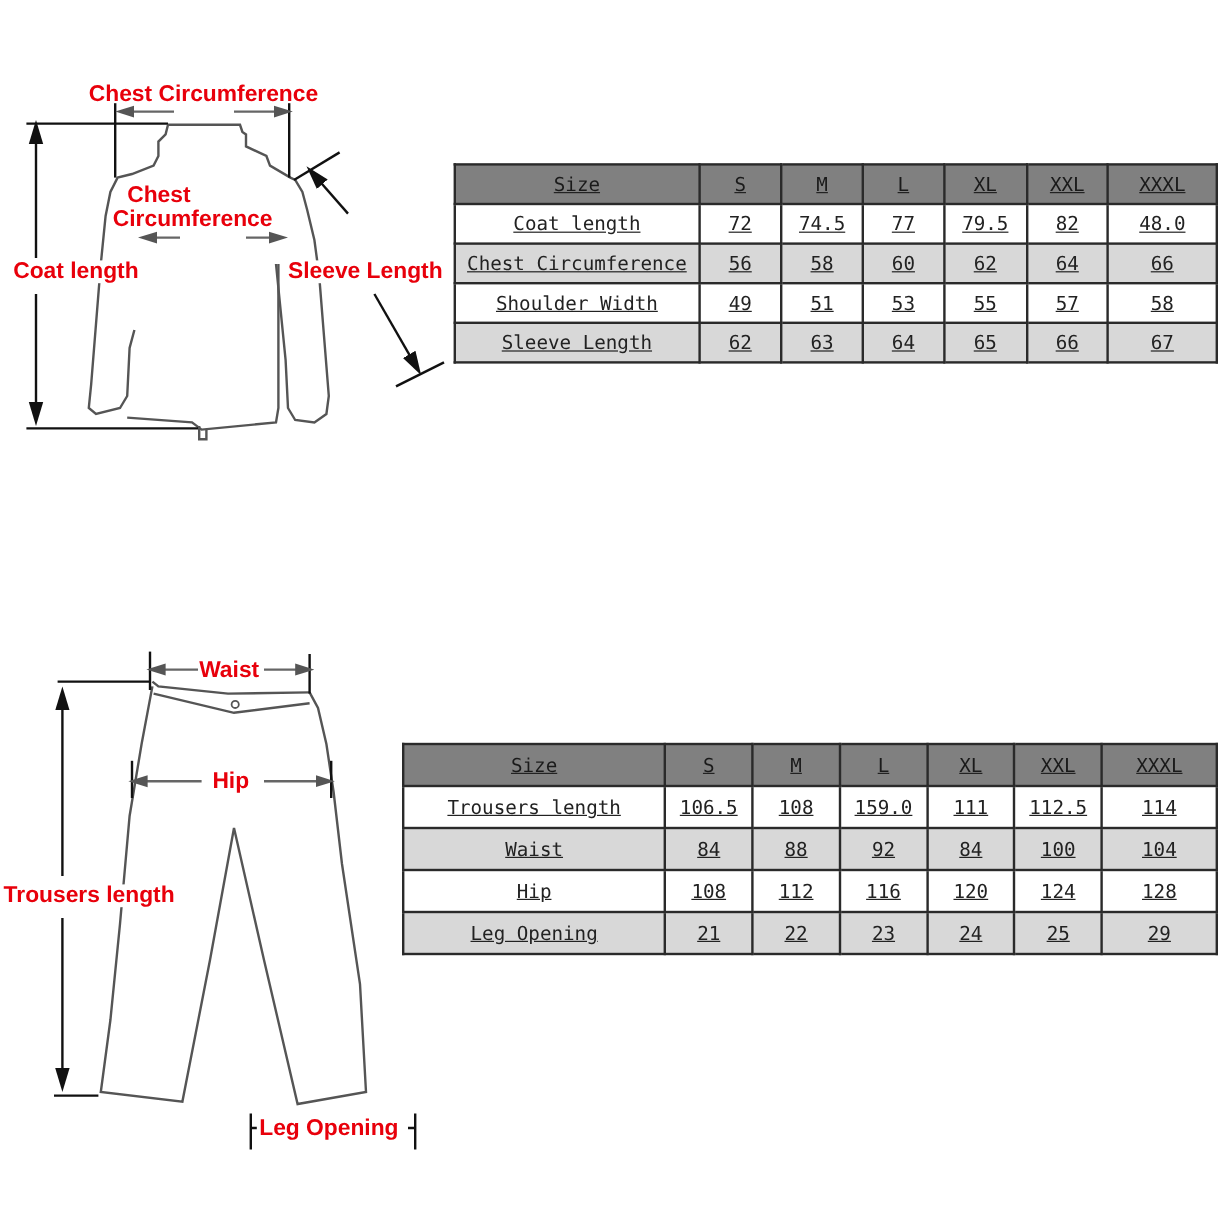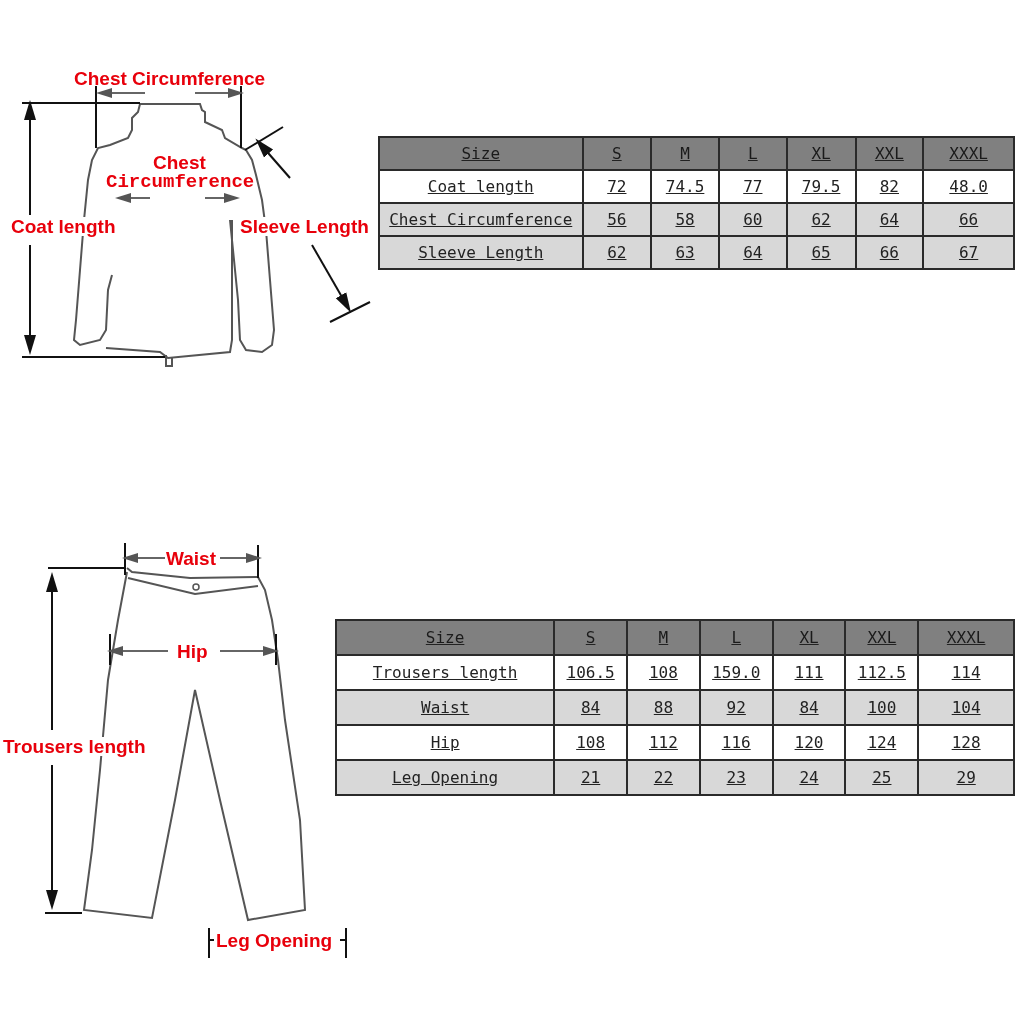--- a/index.html
+++ b/index.html
@@ -80,22 +80,22 @@
   </g>
   <g stroke="#666" stroke-width="2" fill="none">
     <line x1="165" y1="558" x2="130" y2="558" marker-end="url(#arrowGray)"></line>
     <line x1="220" y1="558" x2="254" y2="558" marker-end="url(#arrowGray)"></line>
     <line x1="168" y1="651" x2="115" y2="651" marker-end="url(#arrowGray)"></line>
     <line x1="220" y1="651" x2="271" y2="651" marker-end="url(#arrowGray)"></line>
   </g>
 </svg>
 
 <div class="label" style="left:74px; top:69px;">Chest Circumference</div>
-<div class="label" style="left:106px; top:153px;margin-left:47px;">Chest</div>
-<div class="label" style="left:106px; top:173px;font-family:Liberation Mono, monospace;">Circumference</div>
+<div class="label" style="left:106px; top:153px;">Chest</div>
+<div class="label" style="left:94px; top:173px;">Circumference</div>
 <div class="label" style="left:11px; top:217px; background:#fff;">Coat length</div>
 <div class="label" style="left:240px; top:217px; background:#fff;">Sleeve Length</div>
 
 <div class="label" style="left:166px; top:549px; background:#fff;">Waist</div>
 <div class="label" style="left:177px; top:642px;">Hip</div>
 <div class="label" style="left:3px; top:737px; background:#fff;">Trousers length</div>
 <div class="label" style="left:216px; top:931px;">Leg Opening</div>
 
 <table class="size-table" id="coat-table">
   <colgroup>
@@ -128,20 +128,29 @@
   </tr>
   <tr class="row-gray">
     <td>Chest Circumference</td>
     <td>56</td>
     <td>58</td>
     <td>60</td>
     <td>62</td>
     <td>64</td>
     <td>66</td>
   </tr>
+  <tr class="row-white">
+    <td>Shoulder Width</td>
+    <td>49</td>
+    <td>51</td>
+    <td>53</td>
+    <td>55</td>
+    <td>57</td>
+    <td>58</td>
+  </tr>
   <tr class="row-gray">
     <td>Sleeve Length</td>
     <td>62</td>
     <td>63</td>
     <td>64</td>
     <td>65</td>
     <td>66</td>
     <td>67</td>
   </tr>
 </tbody>

